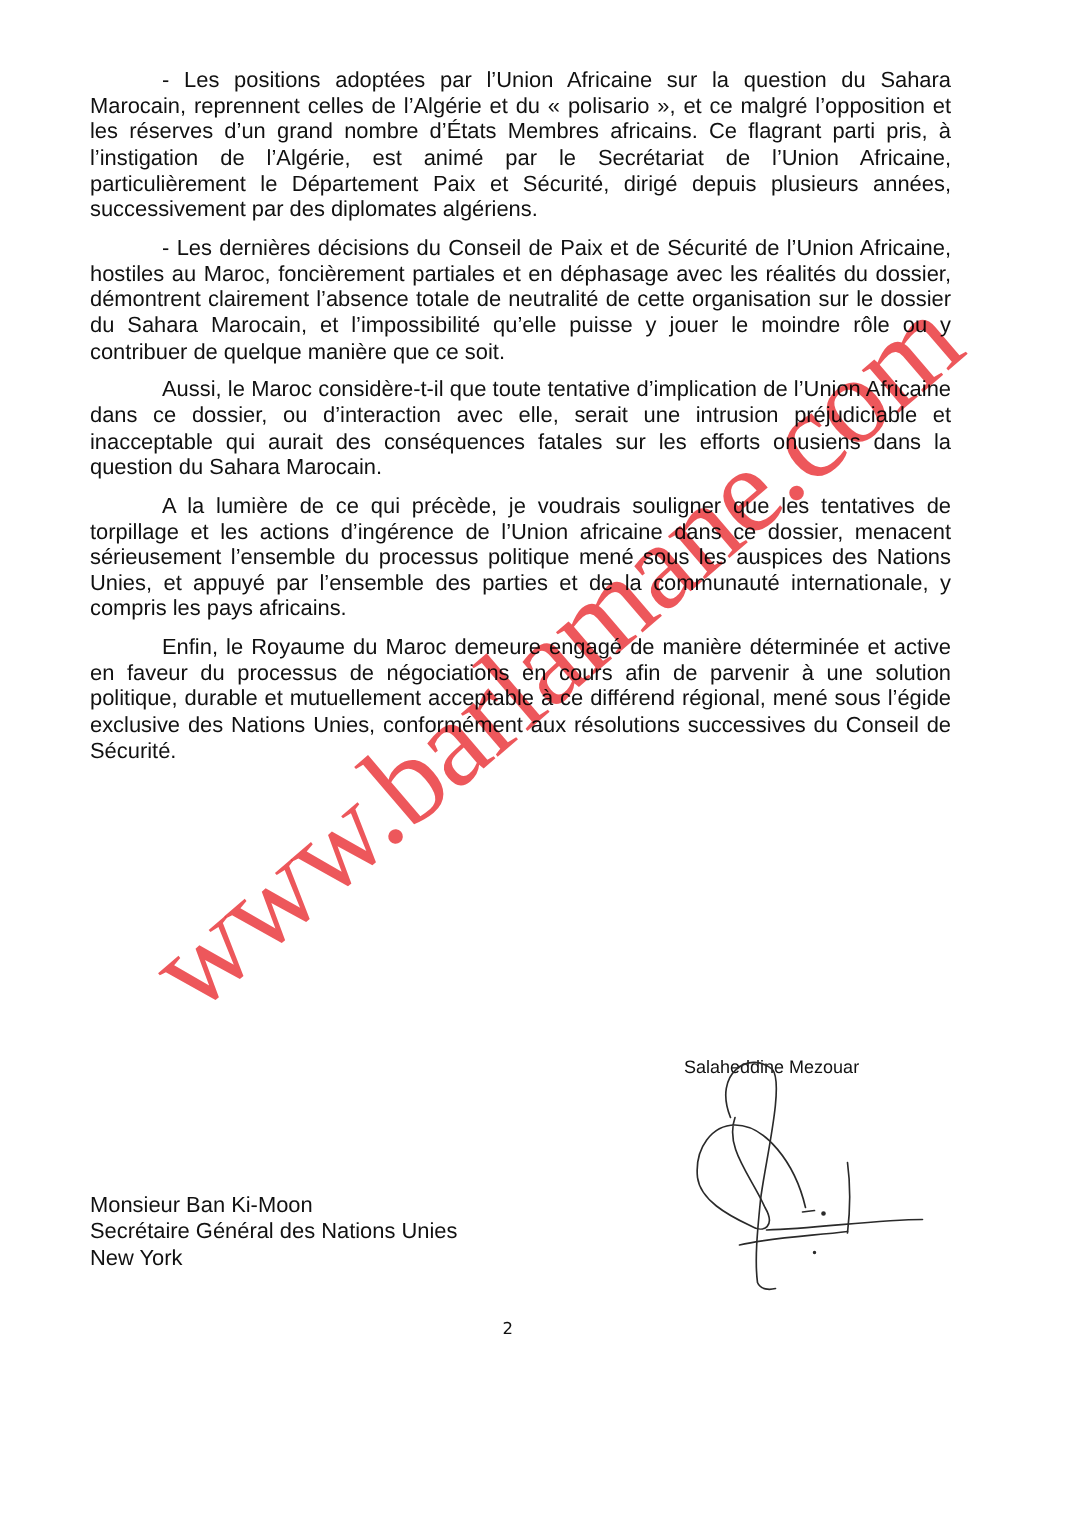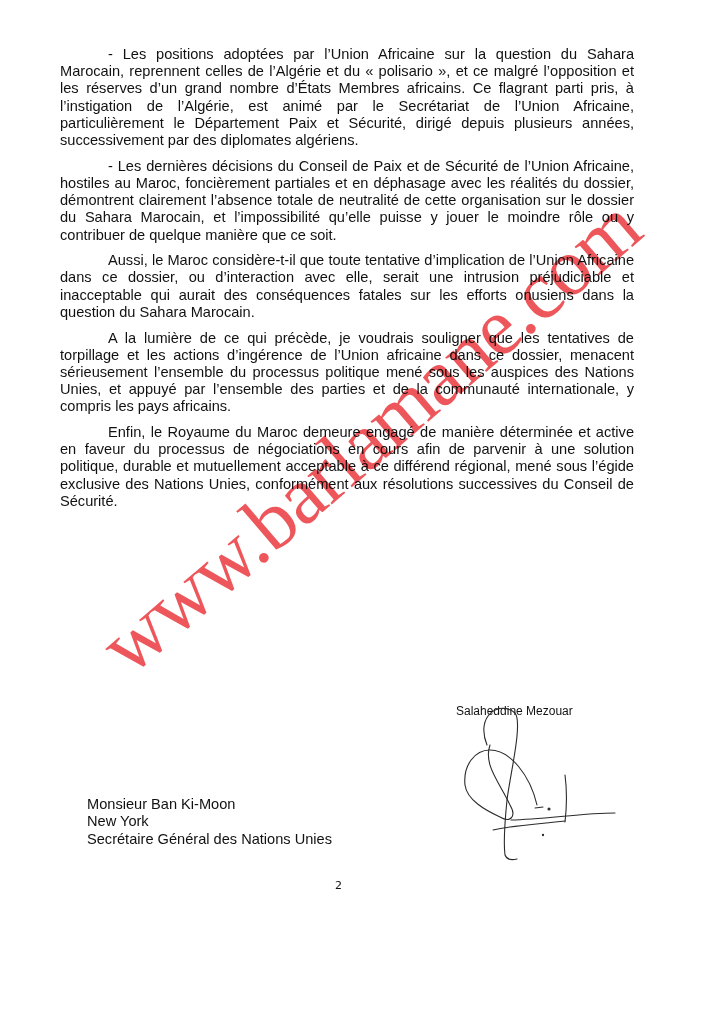--- a/index.html
+++ b/index.html
@@ -20,21 +20,21 @@
   }
   .signatory {
     position: absolute; left: 456px; top: 703px;
     font-size: 12px; line-height: 17px;
   }
   .signature {
     position: absolute; left: 455px; top: 705px; width: 170px; height: 160px;
   }
   .recipient {
     position: absolute; left: 60px; top: 796px;
-    font-size: 14.6px; line-height: 17.4px; margin-left: 27px;
+    font-size: 14.6px; line-height: 17.4px;
   }
   .recipient div { white-space: nowrap; }
   .page-number {
     position: absolute; left: 335px; top: 879px;
     font-size: 11px; font-family: "DejaVu Sans", sans-serif;
   }
   .watermark {
     position: absolute; left: 20px; top: 395px;
     width: 700px; text-align: center;
     transform: rotate(-40.6deg);
@@ -78,21 +78,21 @@
 
       <path d="M 80 103 L 88 102"></path>
 
       <circle cx="94" cy="104" r="1" fill="#2a2a2a"></circle>
       <circle cx="88" cy="130" r="0.6" fill="#2a2a2a"></circle>
     </g>
   </svg>
 
   <div class="recipient">
     <div>Monsieur Ban Ki-Moon</div>
+    <div>Secrétaire Général des Nations Unies</div>
     <div>New York</div>
-    <div>Secrétaire Général des Nations Unies</div>
   </div>
 
   <div class="page-number">2</div>
 
   <div class="watermark">www.barlamane.com</div>
 
 </div>
 
 </body></html>

